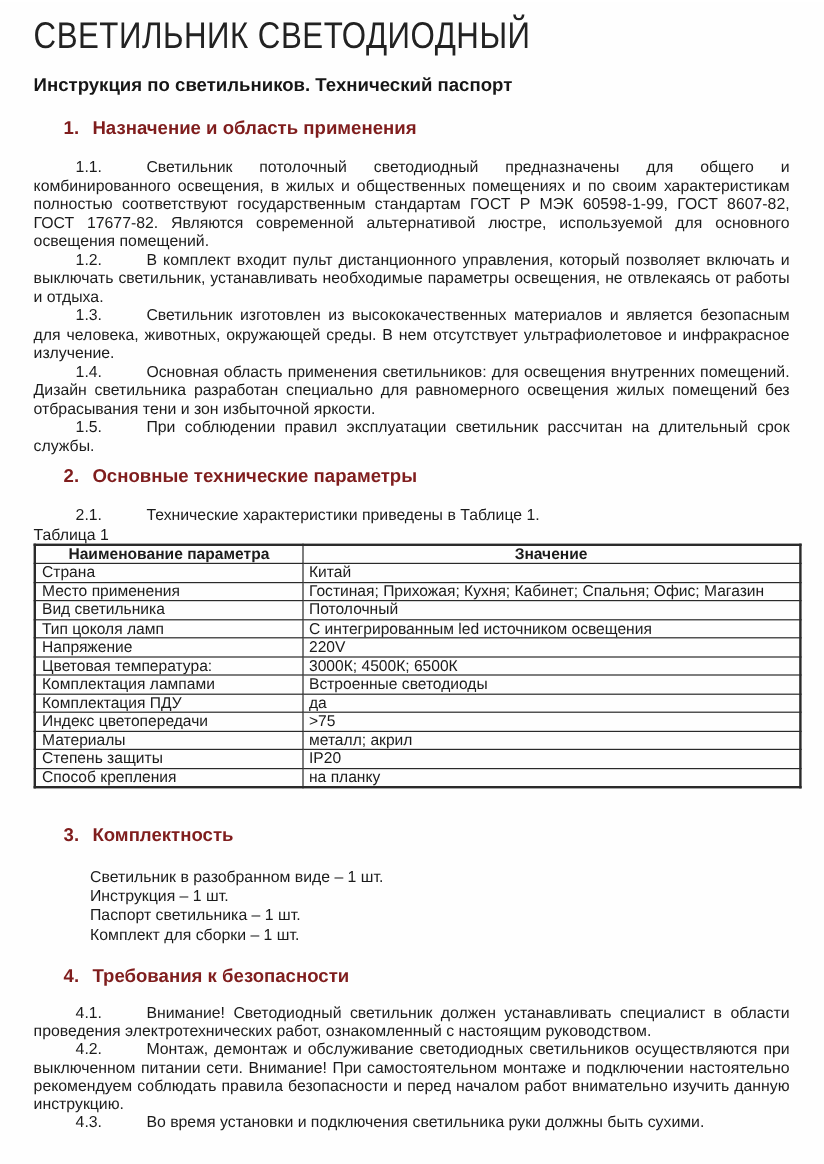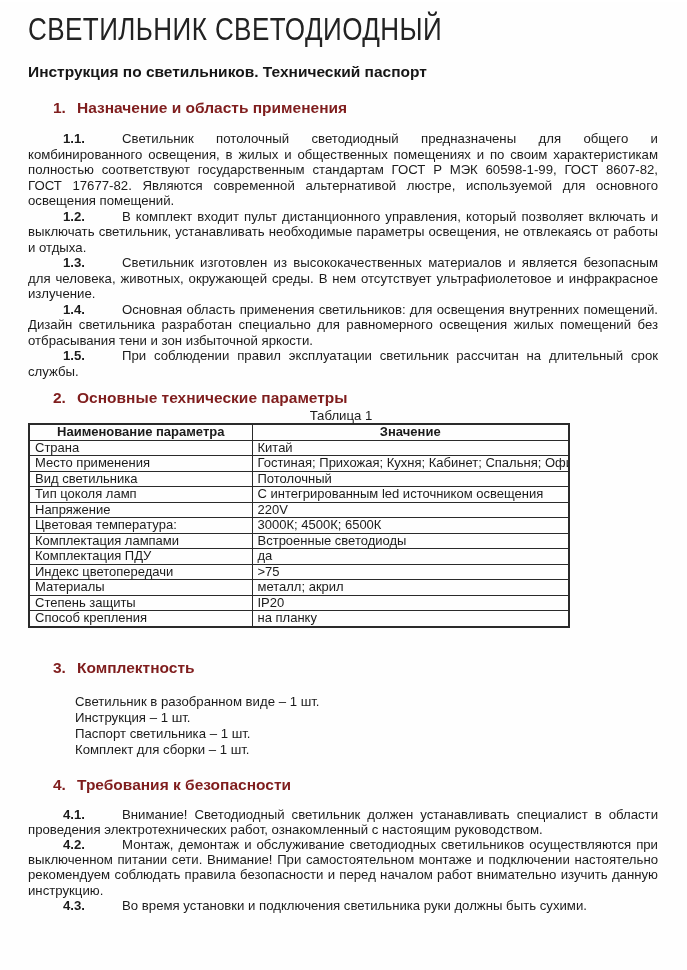--- a/index.html
+++ b/index.html
@@ -51,34 +51,33 @@
   .sec4 .section-heading { margin-top: 17px; }
   .para-group { margin-top: 14px; }
   .para {
     text-align: justify;
     margin: 0;
   }
   .para .pnum {
     display: inline-block;
     margin-left: 35px;
     width: 59px;
-    font-weight: bold;
   }
   .sec2 .para-group { margin-top: 14px; }
   .sec4 .para-group { margin-top: 13px; }
   .sec4 .para { line-height: 15.2px; }
   .table-caption {
     margin-top: 1px;
-    text-align: center;
+    text-align: left;
     padding-right: 4px;
     line-height: 15px;
   }
   table.params {
     border-collapse: collapse;
-    width: 542px;
+    width: 640px;
     margin-top: 0px;
     table-layout: fixed;
     font-size: 13px;
   }
   table.params col.c1 { width: 223px; }
   table.params th, table.params td {
     border: 1px solid #2a2a2a;
     padding: 0 5px;
     height: 15.4px;
     line-height: 14.5px;
@@ -117,20 +116,23 @@
       <p class="para"><span class="pnum">1.3.</span><span>Светильник изготовлен из высококачественных материалов и является безопасным для человека, животных, окружающей среды. В нем отсутствует ультрафиолетовое и инфракрасное излучение.</span></p>
       <p class="para"><span class="pnum">1.4.</span><span>Основная область применения светильников: для освещения внутренних помещений. Дизайн светильника разработан специально для равномерного освещения жилых помещений без отбрасывания тени и зон избыточной яркости.</span></p>
       <p class="para"><span class="pnum">1.5.</span><span>При соблюдении правил эксплуатации светильник рассчитан на длительный срок службы.</span></p>
     </div>
   </div>
 
   <div class="sec2">
     <div class="section-heading">
       <span class="hnum">2.</span><span>Основные технические параметры</span>
     </div>
+    <div class="para-group">
+      <p class="para"><span class="pnum">2.1.</span><span>Технические характеристики приведены в Таблице 1.</span></p>
+    </div>
     <div class="table-caption">Таблица 1</div>
     <table class="params">
       <colgroup>
           <col class="c1">
           <col class="c2">
         </colgroup>
       <thead>
         <tr>
           <th>Наименование параметра</th>
           <th>Значение</th>

